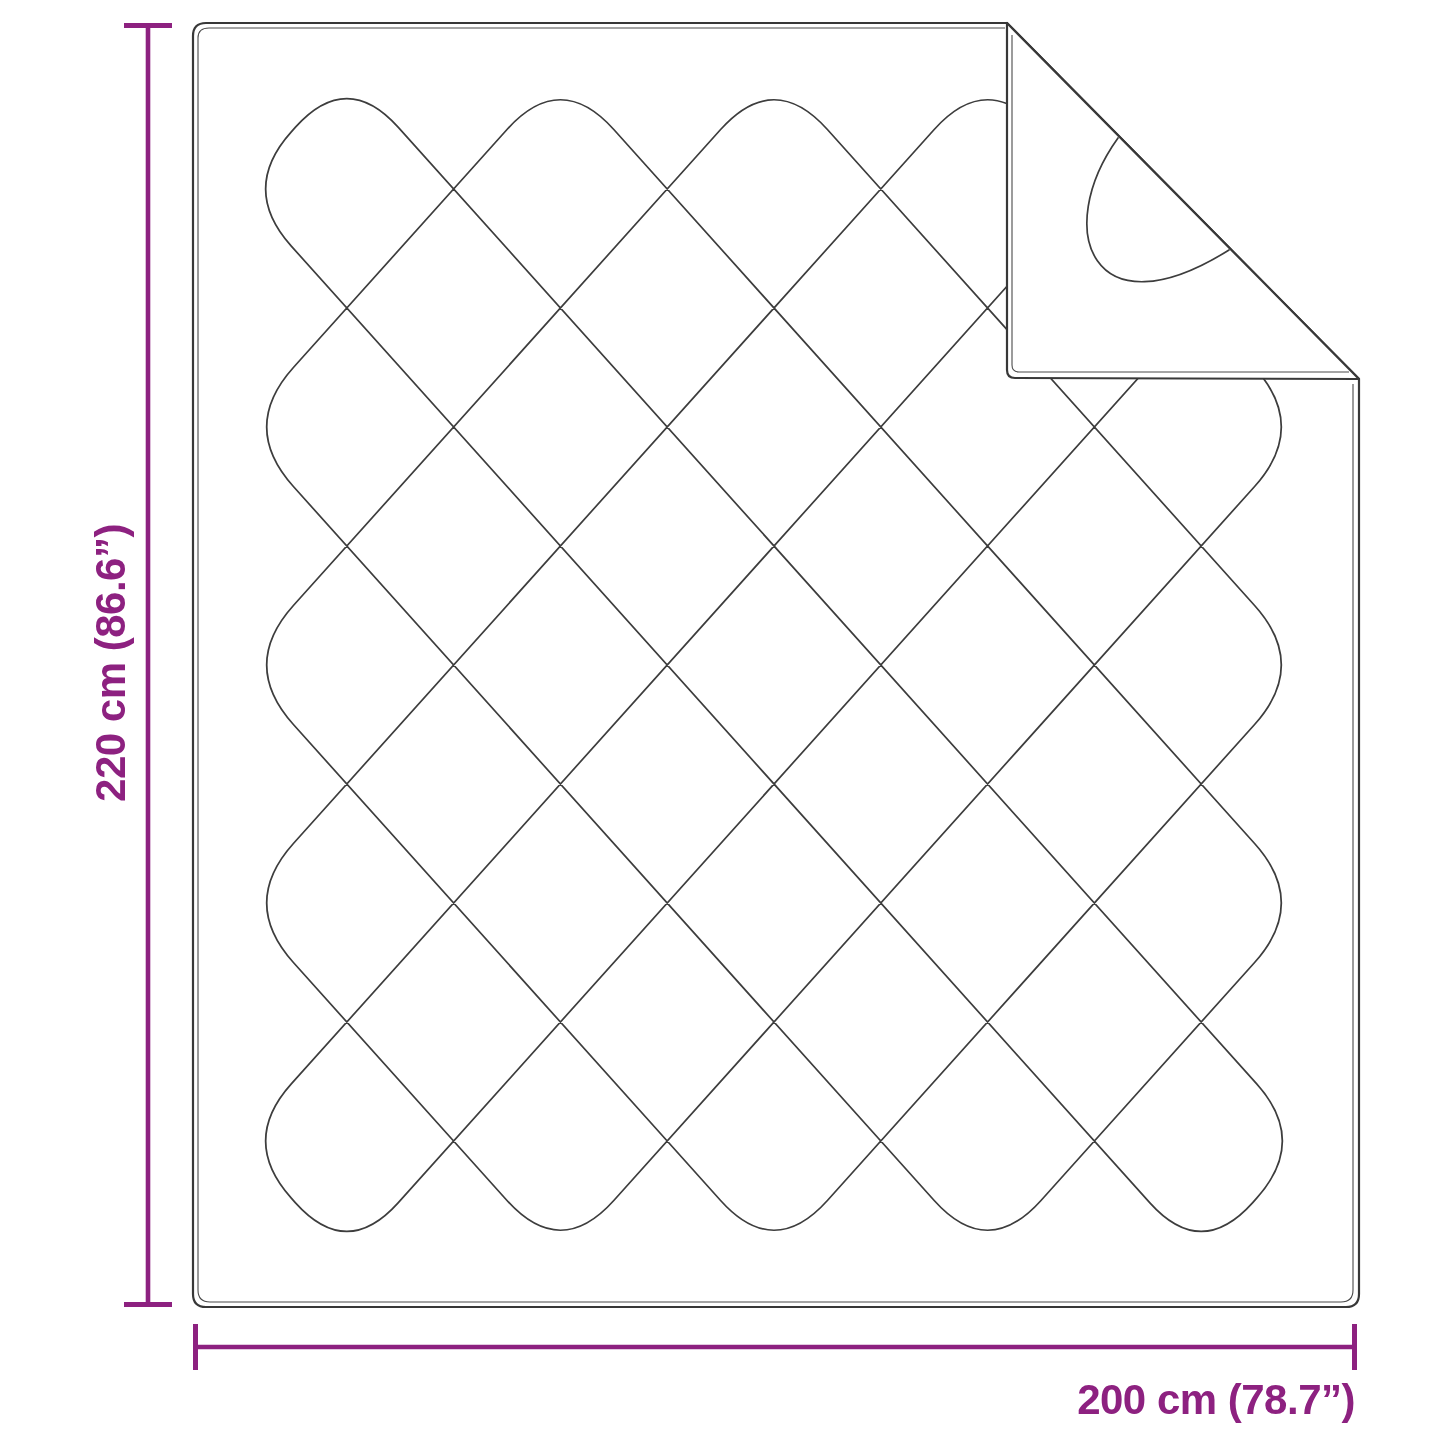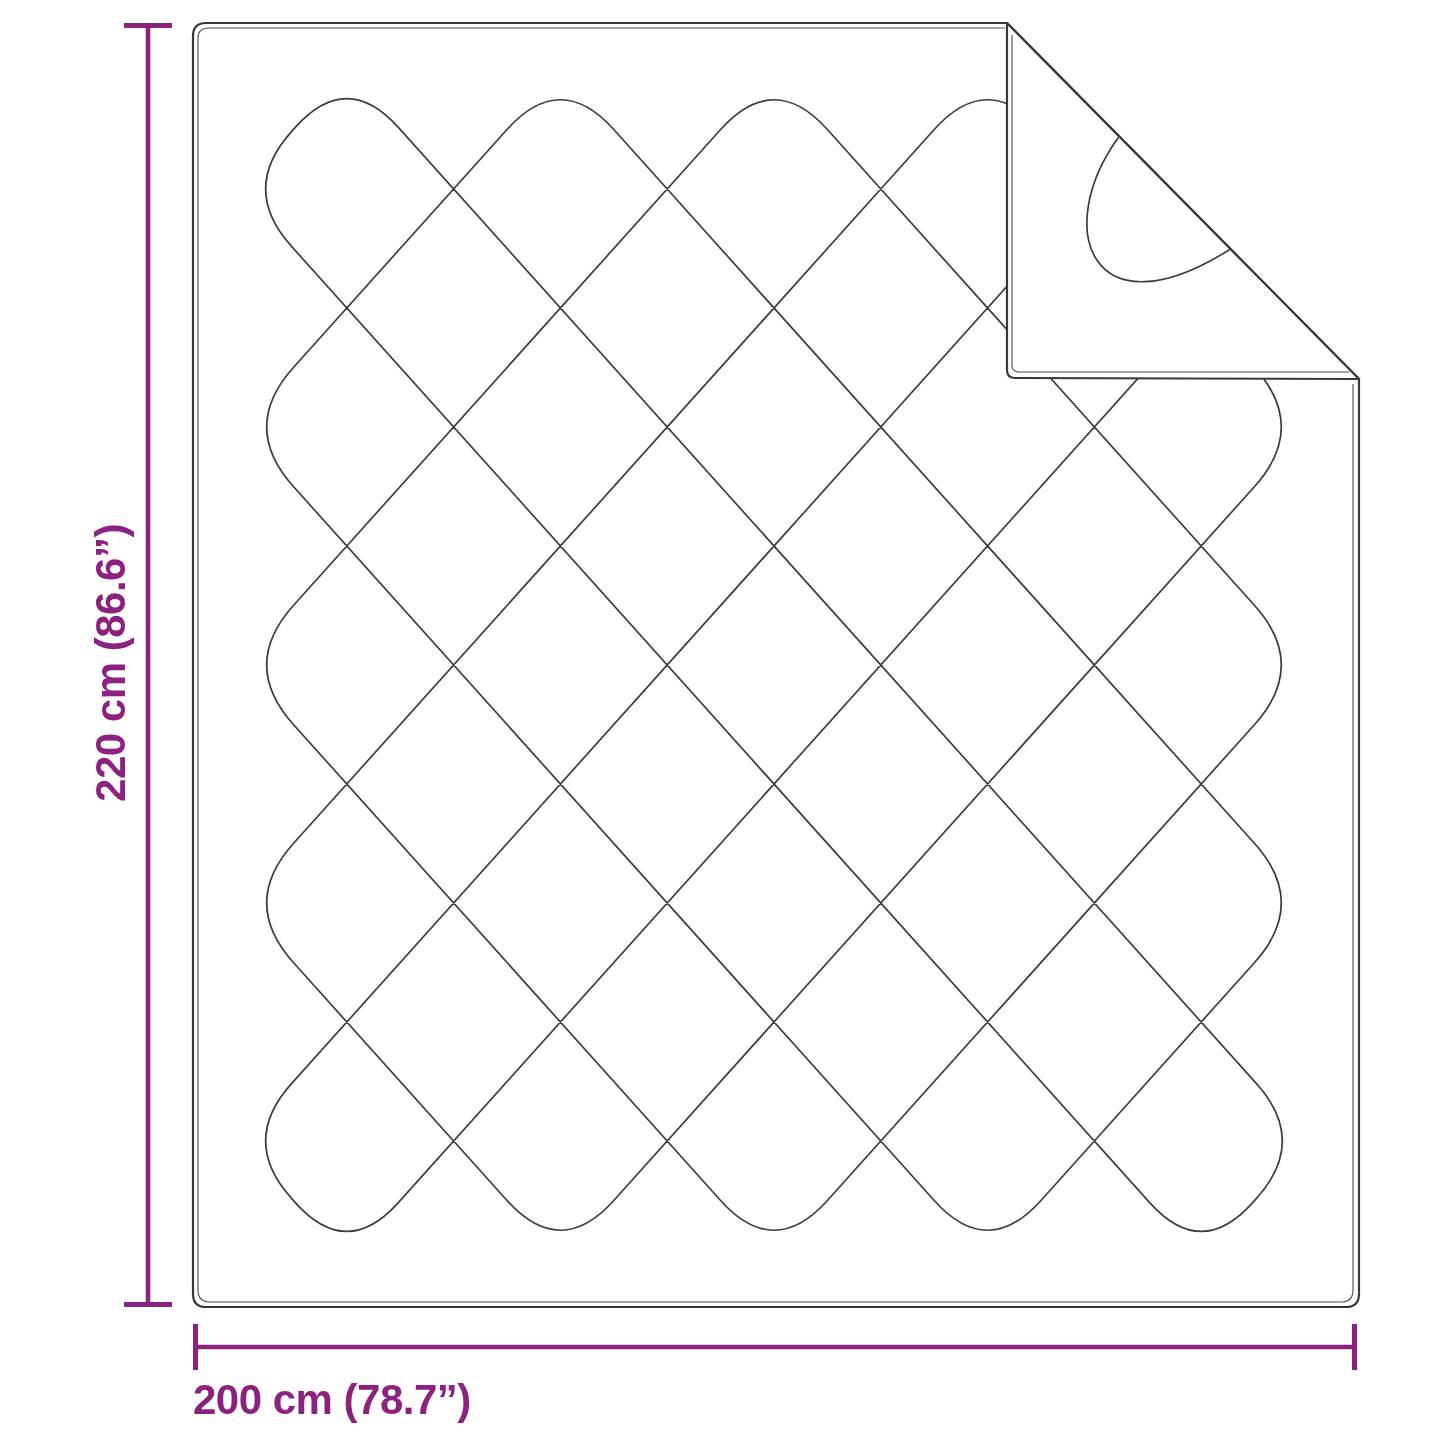--- a/index.html
+++ b/index.html
@@ -19,21 +19,21 @@
     letter-spacing:-0.5px;
     user-select:none;
   }
   .dim-label.vertical{
     left:111px;top:663px;
     transform:translate(-50%,-50%) rotate(-90deg);
     white-space:nowrap;
   }
   .dim-label.horizontal{
     left:193px;top:1376px;width:1162px;
-    text-align:left;
+    text-align:right;
   }
 </style>
 </head>
 <body>
 
 <div class="stage">
 
   <svg width="1445" height="1445" viewBox="0 0 1445 1445">
     <defs>
       <clipPath id="fold-clip">

